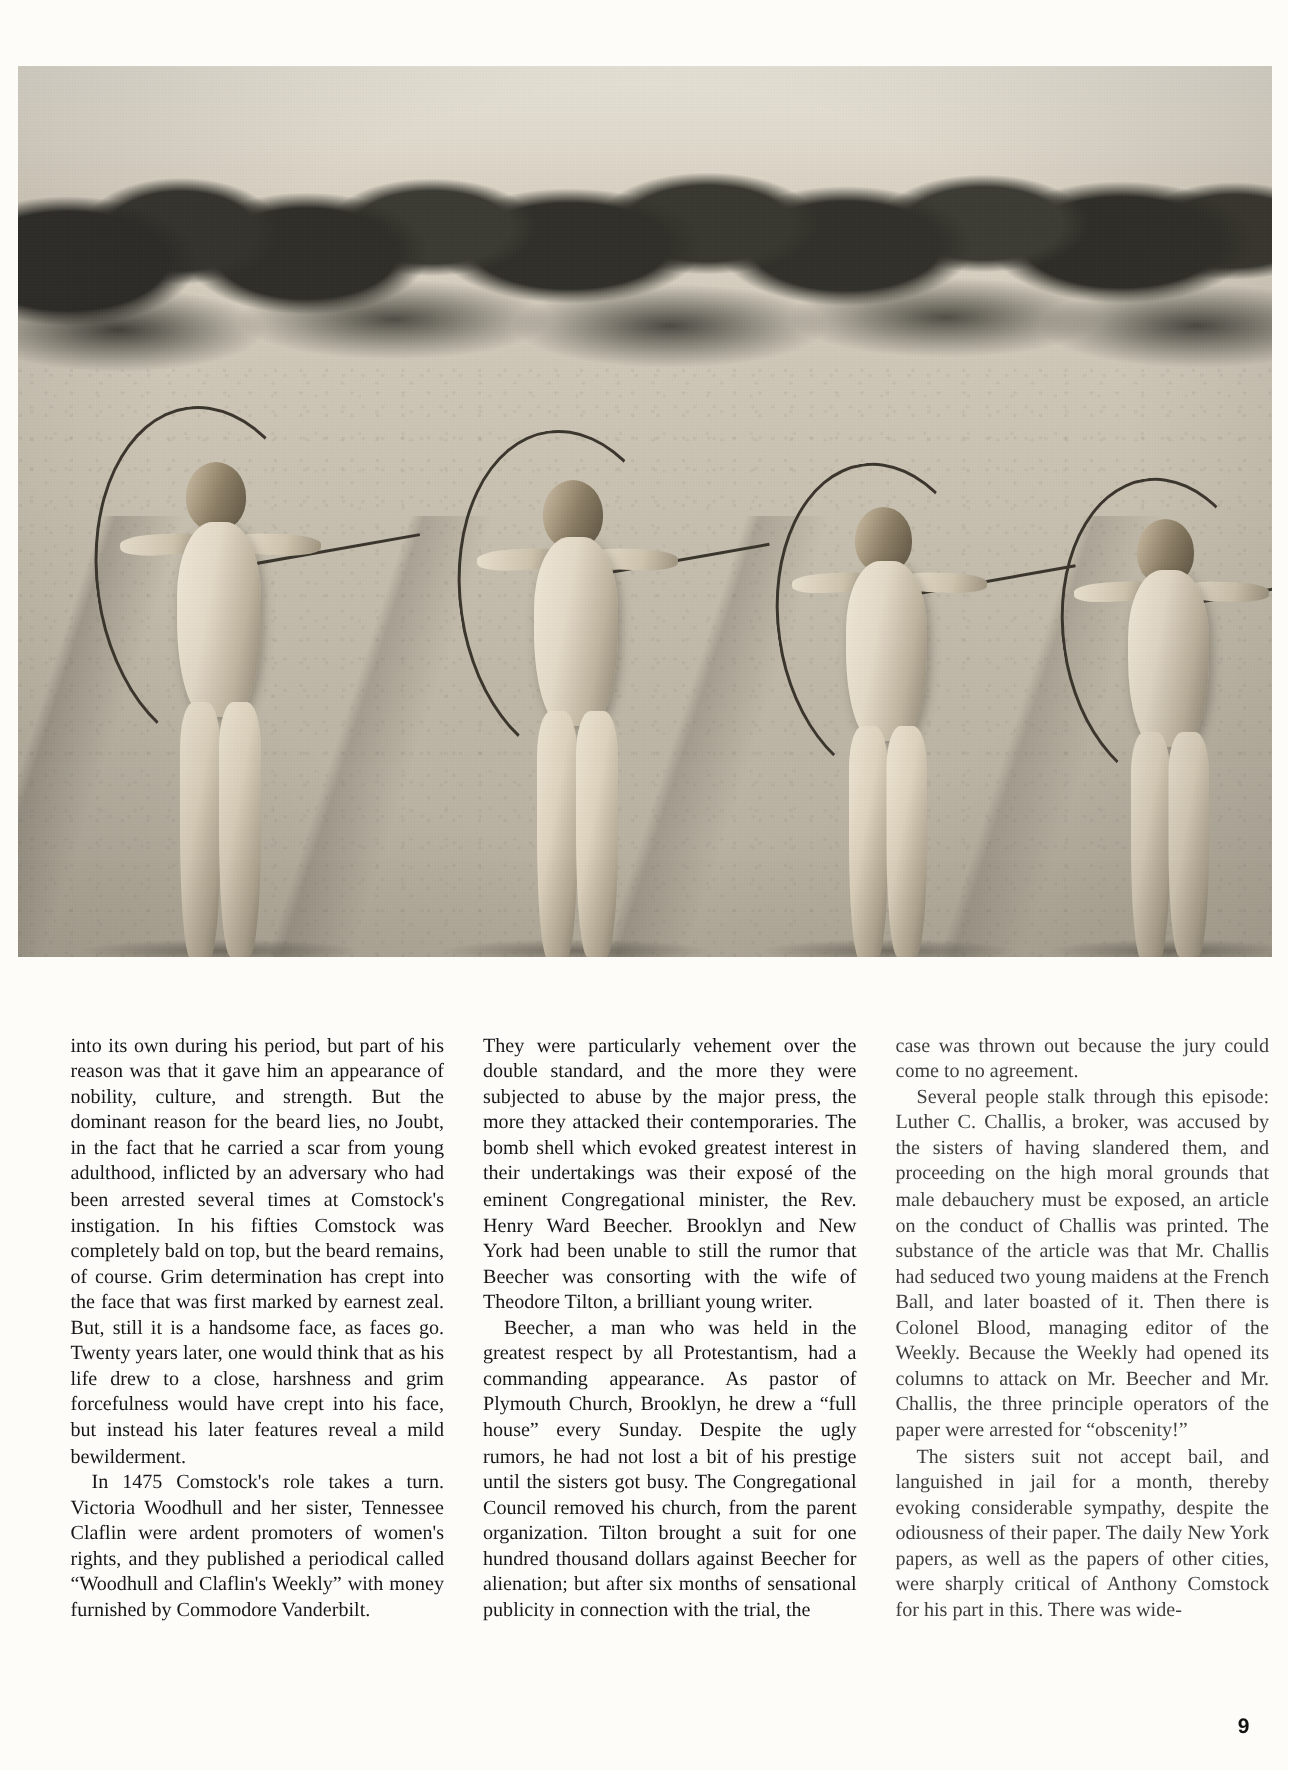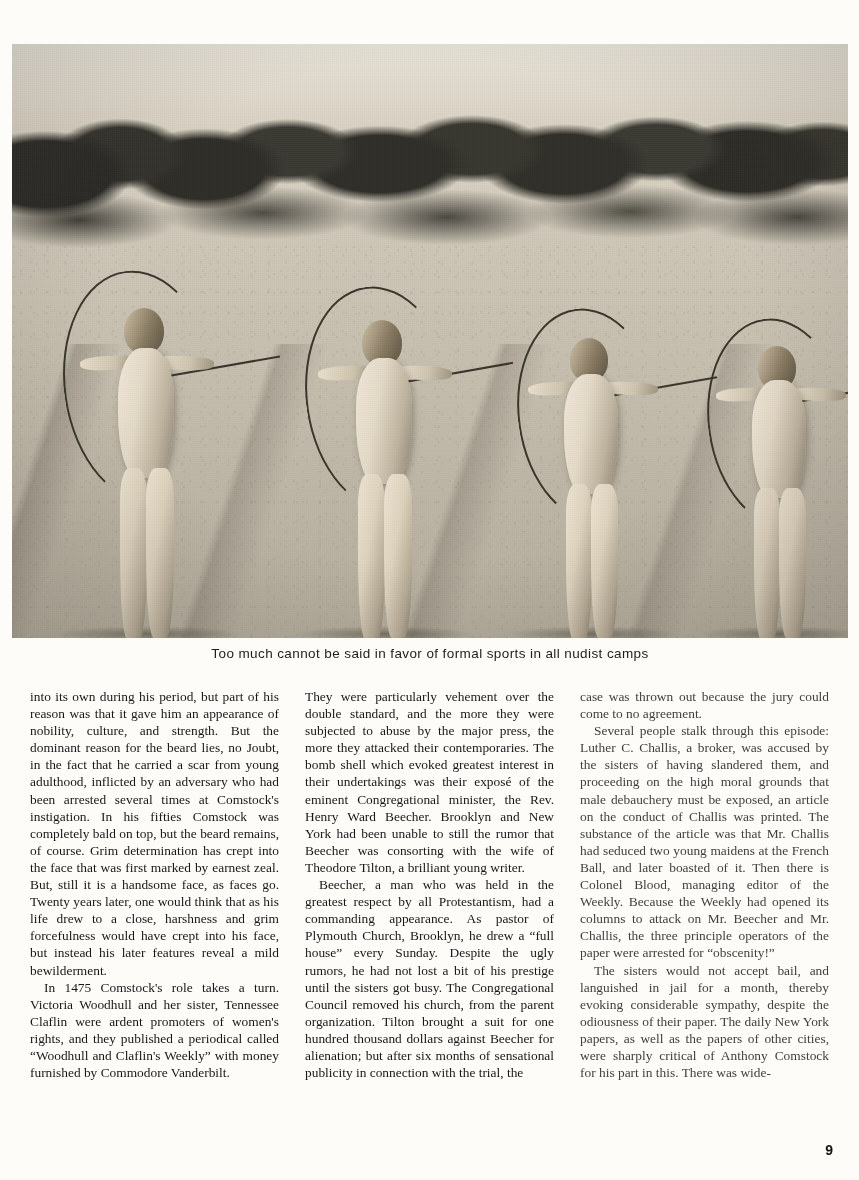--- a/index.html
+++ b/index.html
@@ -174,21 +174,21 @@
     text-align: center;
     font-family: "Liberation Sans", sans-serif;
     font-size: 13.5px;
     letter-spacing: .4px;
     color: #1d1d1d;
   }
 
   
   .columns {
     position: absolute;
-    left: 30px;
+    left: 47px;
     top: 688px;
     width: 800px;
     display: flex;
     gap: 26px;
   }
   .col {
     width: 249px;
     font-size: 13.4px;
     line-height: 17.1px;
     text-align: justify;
@@ -272,32 +272,31 @@
       <div class="arm" style="left:76px; top:42px; width:58px; height:13px; transform:rotate(2deg);"></div>
       <div class="torso" style="left:40px; top:34px; width:54px; height:118px;"></div>
       <div class="leg" style="left:42px; top:142px; width:26px; height:152px;"></div>
       <div class="leg" style="left:67px; top:142px; width:27px; height:150px;"></div>
     </div>
 
     <div class="vignette"></div>
     <div class="grain"></div>
   </div>
 
-  <div class="caption">Too much cannot be said in favor of formal sports in all nudist camps</div>
 
   <div class="columns">
     <div class="col col-1">
       <p class="first">into its own during his period, but part of his reason was that it gave him an appearance of nobility, culture, and strength. But the dominant reason for the beard lies, no Joubt, in the fact that he carried a scar from young adulthood, inflicted by an adversary who had been arrested several times at Comstock's instigation. In his fifties Comstock was completely bald on top, but the beard remains, of course. Grim determination has crept into the face that was first marked by earnest zeal. But, still it is a handsome face, as faces go. Twenty years later, one would think that as his life drew to a close, harshness and grim forcefulness would have crept into his face, but instead his later features reveal a mild bewilderment.</p>
       <p>In 1475 Comstock's role takes a turn. Victoria Woodhull and her sister, Tennessee Claflin were ardent promoters of women's rights, and they published a periodical called “Woodhull and Claflin's Weekly” with money furnished by Commodore Vanderbilt.</p>
     </div>
     <div class="col col-2">
       <p class="first">They were particularly vehement over the double standard, and the more they were subjected to abuse by the major press, the more they attacked their contemporaries. The bomb shell which evoked greatest interest in their undertakings was their exposé of the eminent Congregational minister, the Rev. Henry Ward Beecher. Brooklyn and New York had been unable to still the rumor that Beecher was consorting with the wife of Theodore Tilton, a brilliant young writer.</p>
       <p>Beecher, a man who was held in the greatest respect by all Protestantism, had a commanding appearance. As pastor of Plymouth Church, Brooklyn, he drew a “full house” every Sunday. Despite the ugly rumors, he had not lost a bit of his prestige until the sisters got busy. The Congregational Council removed his church, from the parent organization. Tilton brought a suit for one hundred thousand dollars against Beecher for alienation; but after six months of sensational publicity in connection with the trial, the</p>
     </div>
     <div class="col col-3">
       <p class="first">case was thrown out because the jury could come to no agreement.</p>
       <p>Several people stalk through this episode: Luther C. Challis, a broker, was accused by the sisters of having slandered them, and proceeding on the high moral grounds that male debauchery must be exposed, an article on the conduct of Challis was printed. The substance of the article was that Mr. Challis had seduced two young maidens at the French Ball, and later boasted of it. Then there is Colonel Blood, managing editor of the Weekly. Because the Weekly had opened its columns to attack on Mr. Beecher and Mr. Challis, the three principle operators of the paper were arrested for “obscenity!”</p>
-      <p>The sisters would not accept bail, and languished in jail for a month, thereby evoking considerable sympathy, despite the odiousness of their paper. The daily New York papers, as well as the papers of other cities, were sharply critical of Anthony Comstock for his part in this. There was wide-</p>
+      <p>The sisters suit not accept bail, and languished in jail for a month, thereby evoking considerable sympathy, despite the odiousness of their paper. The daily New York papers, as well as the papers of other cities, were sharply critical of Anthony Comstock for his part in this. There was wide-</p>
     </div>
   </div>
 
   <div class="page-number">9</div>
 </div>
 
 </body></html>

